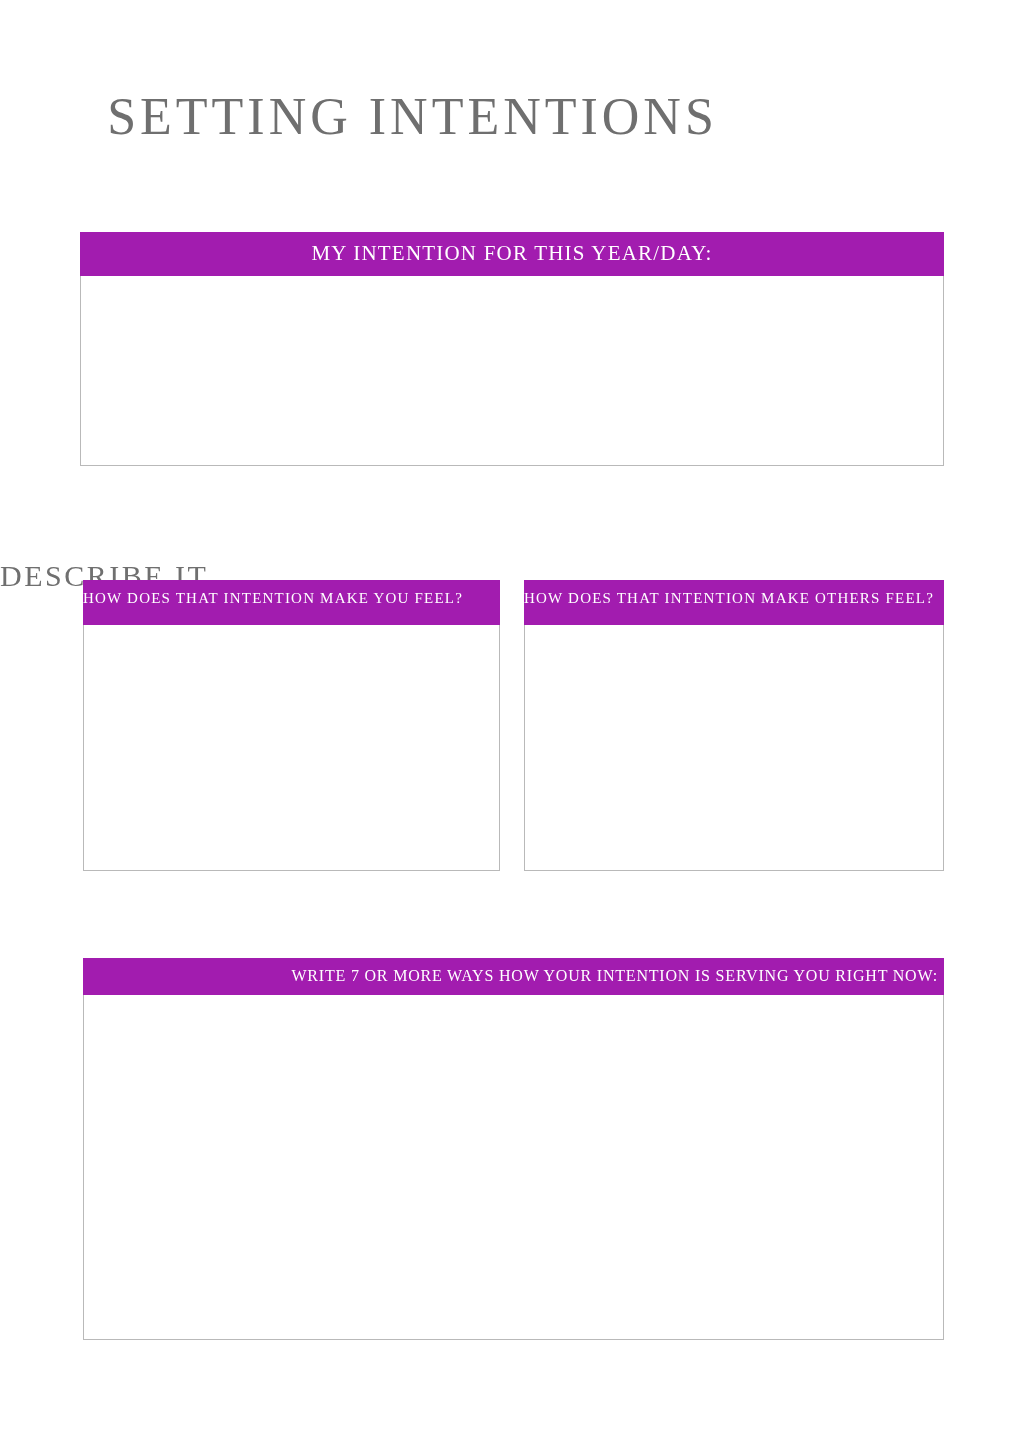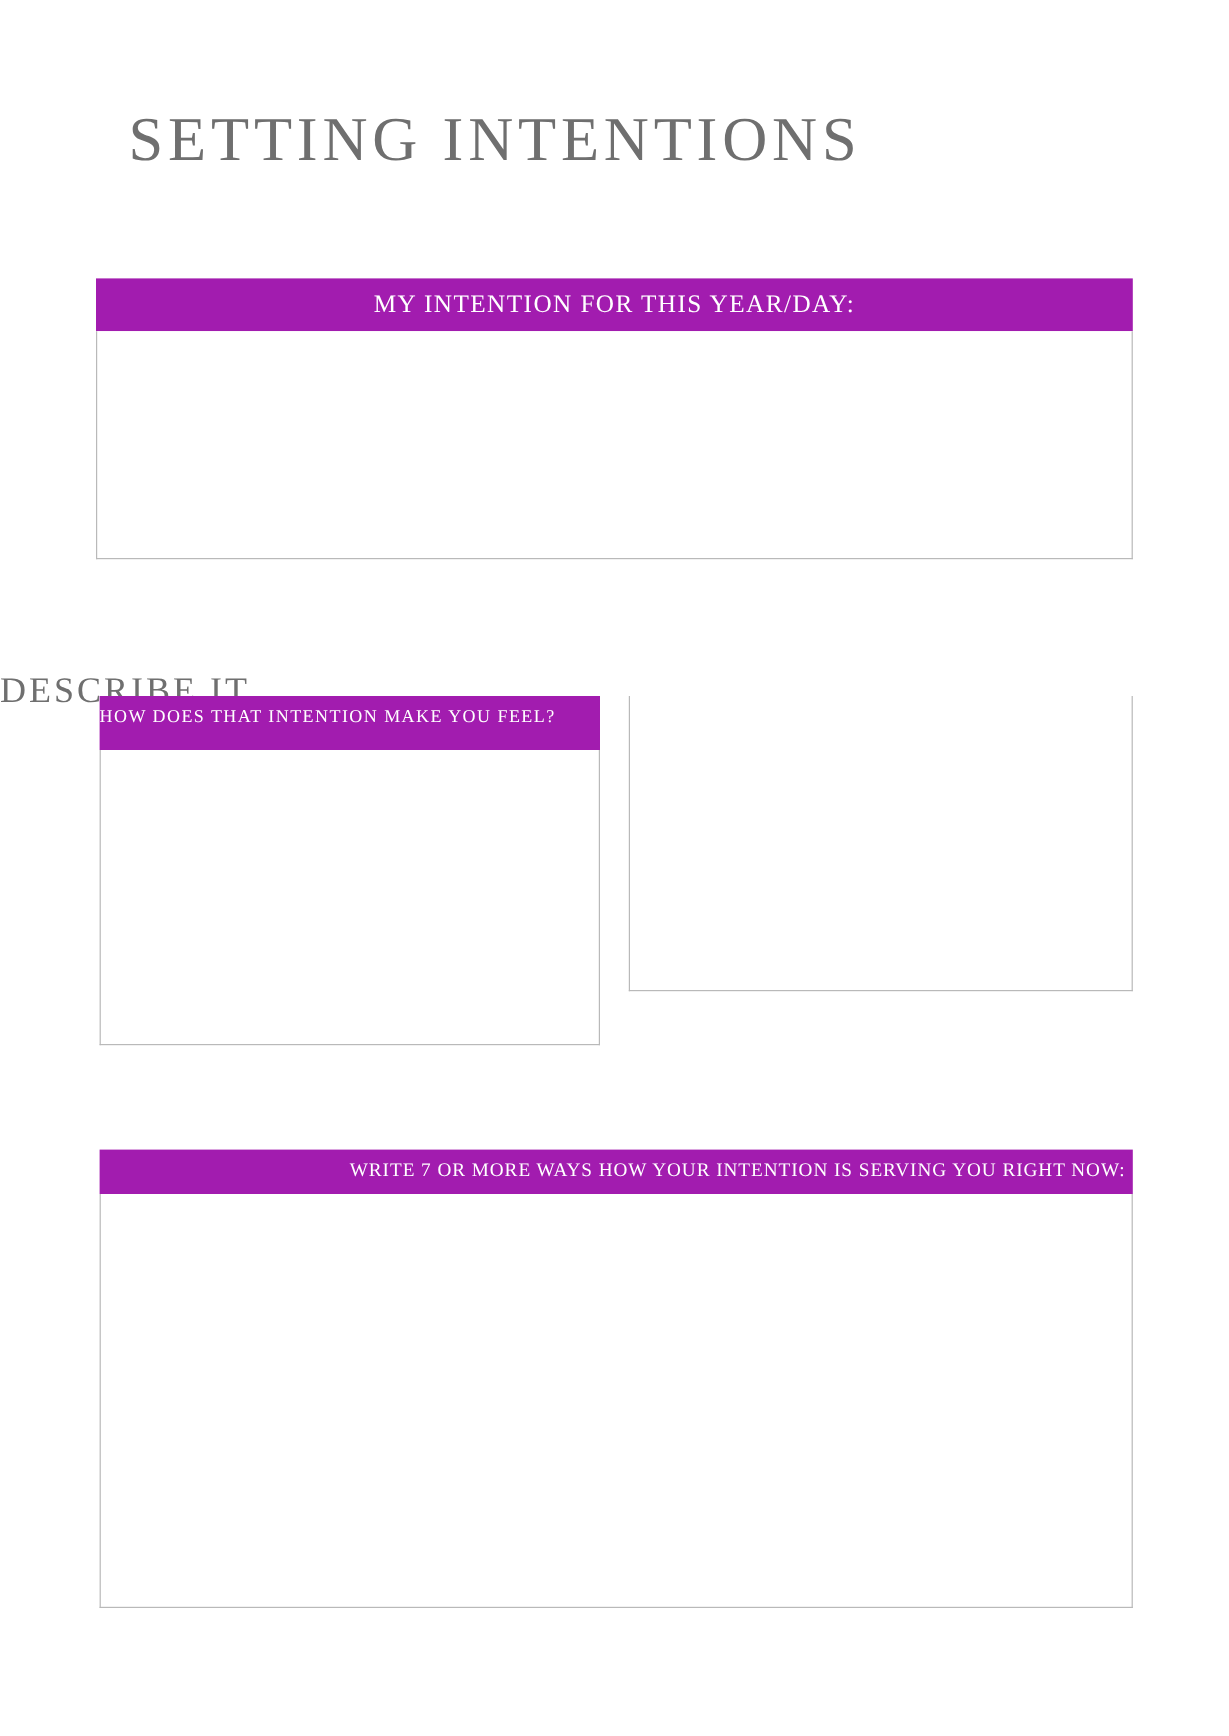--- a/index.html
+++ b/index.html
@@ -144,20 +144,21 @@
   </div>
 
   <div id="describe-heading">DESCRIBE IT</div>
 
   <div class="section" id="feel-self-section">
     <div class="band band-left two-col-band">HOW DOES THAT INTENTION MAKE YOU FEEL?</div>
     <div class="writing-box"></div>
   </div>
 
   <div class="section" id="feel-others-section">
+    <div class="band band-left two-col-band">HOW DOES THAT INTENTION MAKE OTHERS FEEL?</div>
     <div class="writing-box"></div>
   </div>
 
   <div class="section" id="serving-section">
     <div class="band band-right band-clip">WRITE 7 OR MORE WAYS HOW YOUR INTENTION IS SERVING YOU RIGHT NOW:</div>
     <div class="writing-box"></div>
   </div>
 
 </div>
 

